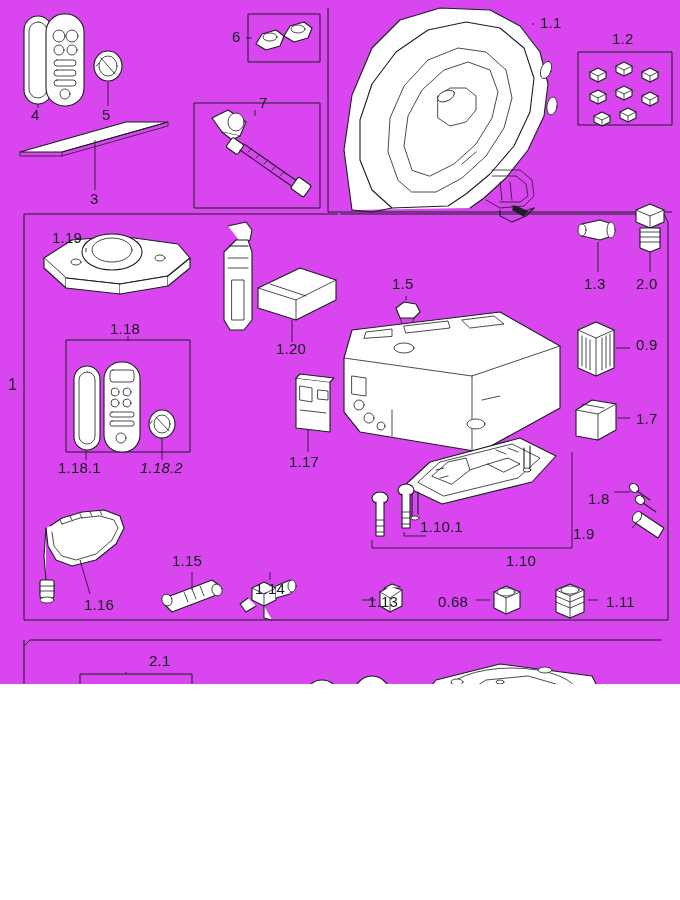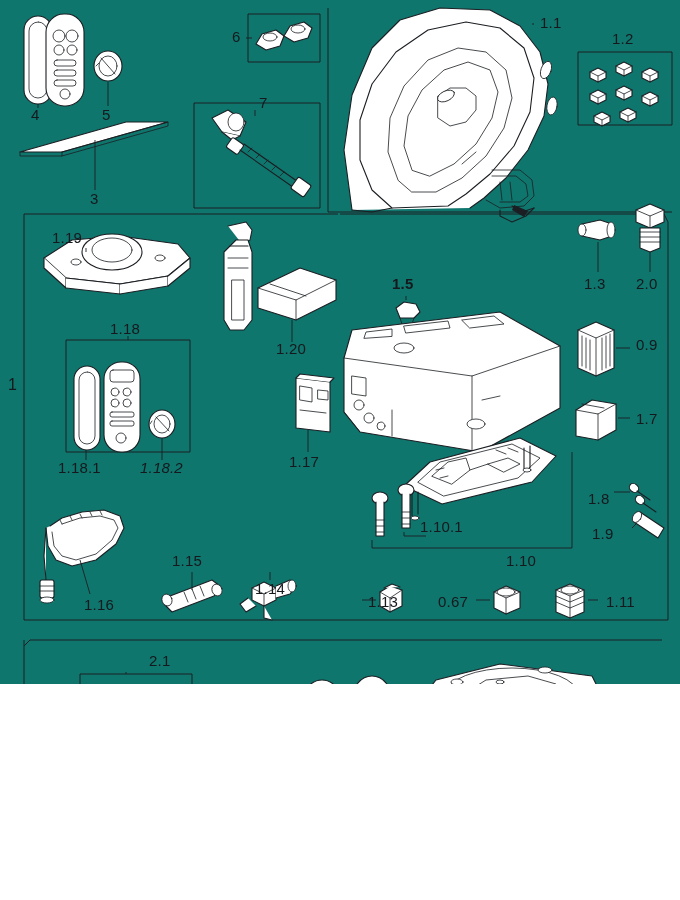--- a/index.html
+++ b/index.html
@@ -7,21 +7,21 @@
     padding: 0;
     background: #ffffff;
   }
   body {
     font-family: "Liberation Sans", sans-serif;
   }
   #sheet {
     position: relative;
     width: 680px;
     height: 684px;
-    background: #0f766e;
+    background: #d946ef;
     overflow: hidden;
   }
   #sheet svg {
     position: absolute;
     left: 0;
     top: 0;
   }
   .lbl {
     position: absolute;
     font-family: "Liberation Sans", sans-serif;
@@ -471,33 +471,33 @@
   <div class="lbl" style="left:102px; top:106px;">5</div>
   <div class="lbl" style="left:259px; top:94px;">7</div>
   <div class="lbl" style="left:90px;  top:190px;">3</div>
   <div class="lbl" style="left:584px; top:275px;">1.3</div>
   <div class="lbl" style="left:636px; top:275px;">2.0</div>
   <div class="lbl" style="left:52px;  top:229px;">1.19</div>
   <div class="lbl" style="left:276px; top:340px;">1.20</div>
   <div class="lbl" style="left:110px; top:320px;">1.18</div>
   <div class="lbl" style="left:58px;  top:459px;">1.18.1</div>
   <div class="lbl" style="left:140px; top:459px;font-style:italic;">1.18.2</div>
-  <div class="lbl" style="left:392px; top:275px;font-weight:bold;">1.5</div>
+  <div class="lbl" style="left:392px; top:275px;">1.5</div>
   <div class="lbl" style="left:636px; top:336px;">0.9</div>
   <div class="lbl" style="left:636px; top:410px;">1.7</div>
   <div class="lbl" style="left:289px; top:453px;">1.17</div>
   <div class="lbl" style="left:420px; top:518px;">1.10.1</div>
   <div class="lbl" style="left:506px; top:552px;text-align:center;">1.10</div>
   <div class="lbl" style="left:588px; top:490px;">1.8</div>
-  <div class="lbl" style="left:592px; top:525px;">1.9</div>
+  <div class="lbl" style="left:573px; top:525px;">1.9</div>
   <div class="lbl" style="left:84px;  top:596px;">1.16</div>
   <div class="lbl" style="left:172px; top:552px;">1.15</div>
   <div class="lbl" style="left:255px; top:580px;">1.14</div>
   <div class="lbl" style="left:324px; top:593px;margin-left:44px;">1.13</div>
-  <div class="lbl" style="left:438px; top:593px;">0.67</div>
+  <div class="lbl" style="left:438px; top:593px;">0.68</div>
   <div class="lbl" style="left:606px; top:593px;">1.11</div>
   <div class="lbl" style="left:103px; top:652px;margin-left:46px;">2.1</div>
   <div class="lbl" style="left:384px; top:822px;">2.2</div>
 
   <div class="lbl lg" style="left:8px; top:376px;">1</div>
   <div class="lbl lg" style="left:8px; top:760px;">2</div>
 
 </div>
 
 </body></html>

